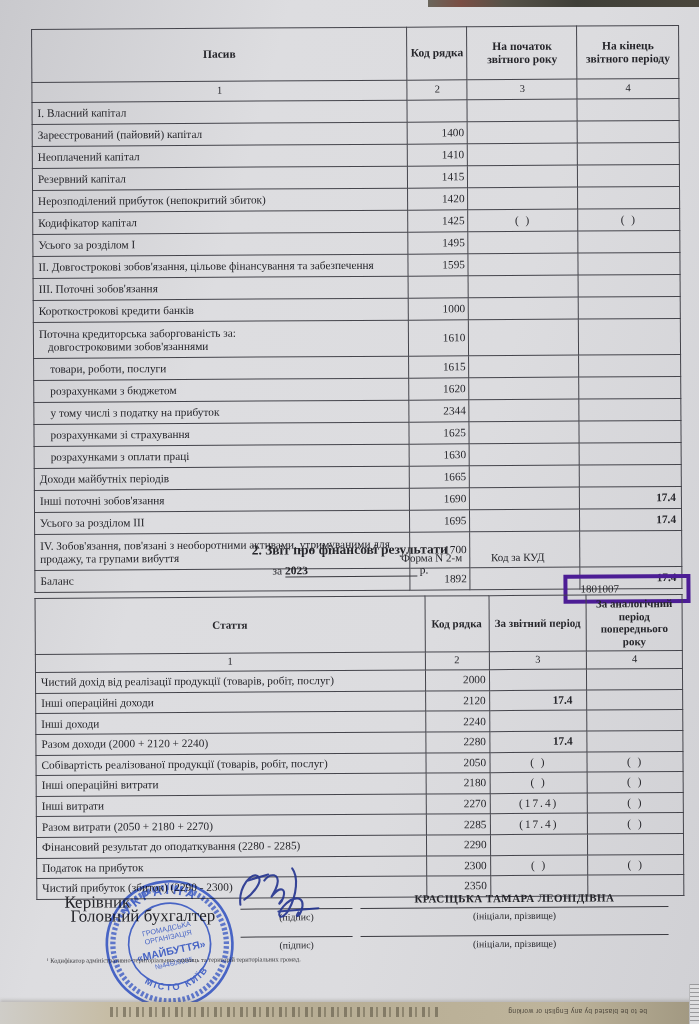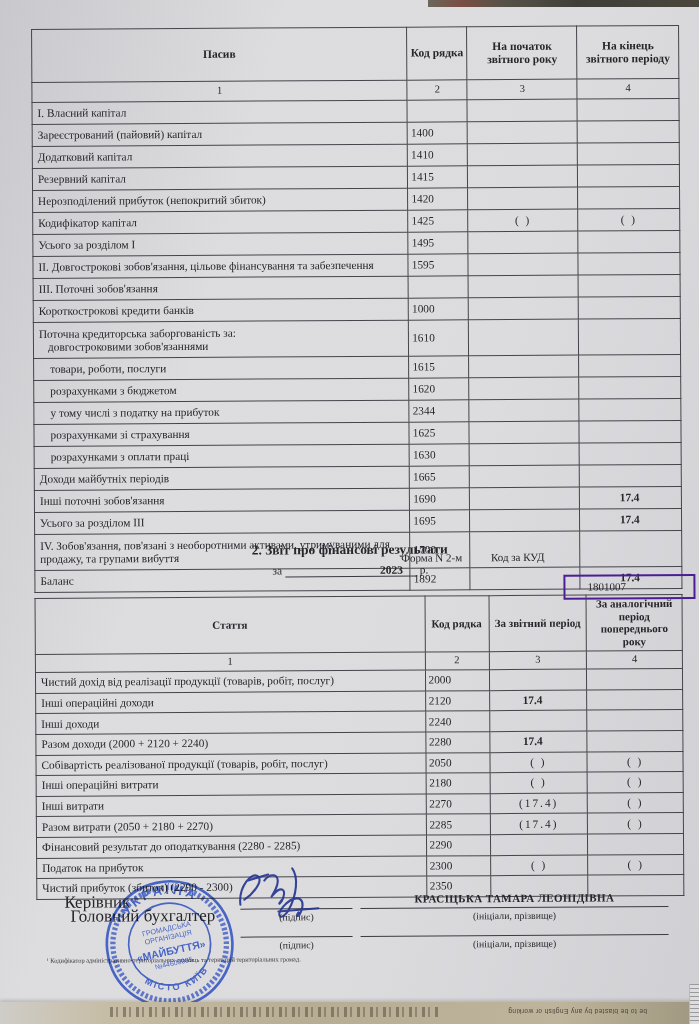--- a/index.html
+++ b/index.html
@@ -10,44 +10,44 @@
     color:#26262b;
   }
   .sheet{position:absolute;inset:0;transform:rotate(-0.35deg);transform-origin:50% 50%;}
   
   table{border-collapse:collapse;table-layout:fixed;position:absolute;left:34px;width:648px;}
   td,th{border:1px solid #45454c;font-weight:normal;vertical-align:middle;
         font-size:11.3px;line-height:1.15;padding:1px 3px;overflow:hidden;}
   th{text-align:center;font-weight:bold;padding:2px 2px;}
   .numrow td{height:14px;text-align:center;font-size:10.5px;padding:0;}
   .lbl{text-align:left;padding-left:5px;}
-  .code{text-align:left;}
+  .code{text-align:right;}
   .val{text-align:center;}
-  .val.num{text-align:center;font-weight:bold;padding-right:5px;}
+  .val.num{text-align:right;font-weight:bold;padding-right:5px;}
   .val.paren{text-align:center;letter-spacing:2px;}
   #table1{top:27px;}
   #table1 td{height:19px;}
   #table1 tr.tall td{height:33px;}
   #table1 th{height:48px;font-size:11.5px;}
   #table1 tr.indent .lbl{padding-left:16px;}
   #table2{top:596px;}
   #table2 td{height:17.6px;}
   #table2 th{height:44px;font-size:11px;}
   #table2 .val.num{padding-right:14px;}
   .sub{display:block;padding-left:9px;}
   
   .sec-title{position:absolute;top:542px;left:0;width:699px;text-align:center;
              font-size:13.5px;font-weight:bold;}
   .period-line{position:absolute;top:564px;left:272px;font-size:11.5px;}
   .year-line{display:inline-block;width:118px;border-bottom:1px solid #3a3a40;
-             text-align:right;font-weight:bold;padding-right:14px;}
+             text-align:left;font-weight:bold;padding-right:14px;}
   .form-line{position:absolute;top:552px;left:401px;font-size:11px;}
   .form-line .gap{display:inline-block;width:26px;}
   .kud-box{position:absolute;top:576px;left:563px;width:106px;height:21px;
-           border:2px solid #4c1d95;font-size:11px;line-height:21px;padding-left:22px;}
+           border:4px solid #4c1d95;font-size:11px;line-height:21px;padding-left:13px;}
   
   .sig-label{position:absolute;font-size:17px;}
   .sig-line{position:absolute;border-bottom:1px solid #3a3a40;height:0;}
   .sig-caption{position:absolute;text-align:center;font-size:9.8px;}
   .sig-name{position:absolute;text-align:center;font-size:11px;font-weight:bold;letter-spacing:.4px;}
   .footnote{position:absolute;top:955px;left:44px;width:620px;font-size:6.4px;color:#3c3c40;}
   
   .stamp{position:absolute;left:101px;top:877px;width:132px;height:132px;
          transform:rotate(-12deg);opacity:.85;mix-blend-mode:multiply;}
   
@@ -110,21 +110,21 @@
             <span>Зареєстрований (пайовий) капітал</span>
             <span class="sub"></span>
           </td>
           <td class="code">1400</td>
           <td class="val"></td>
           <td class="val"></td>
         </tr>
 
         <tr>
           <td class="lbl">
-            <span>Додатковий капітал</span>
+            <span>Неоплачений капітал</span>
             <span class="sub"></span>
           </td>
           <td class="code">1410</td>
           <td class="val"></td>
           <td class="val"></td>
         </tr>
 
         <tr>
           <td class="lbl">
             <span>Резервний капітал</span>

